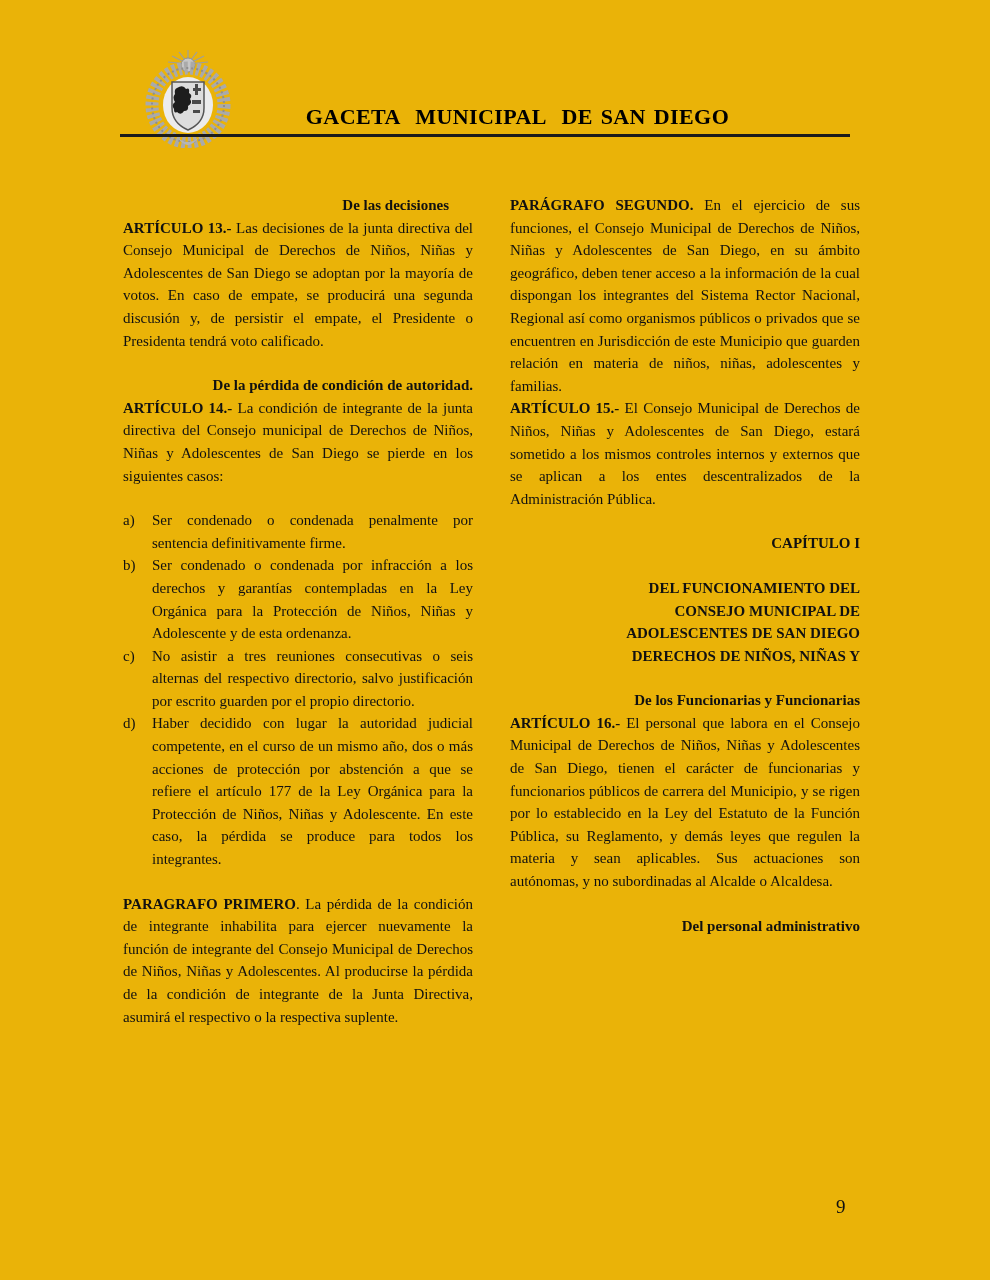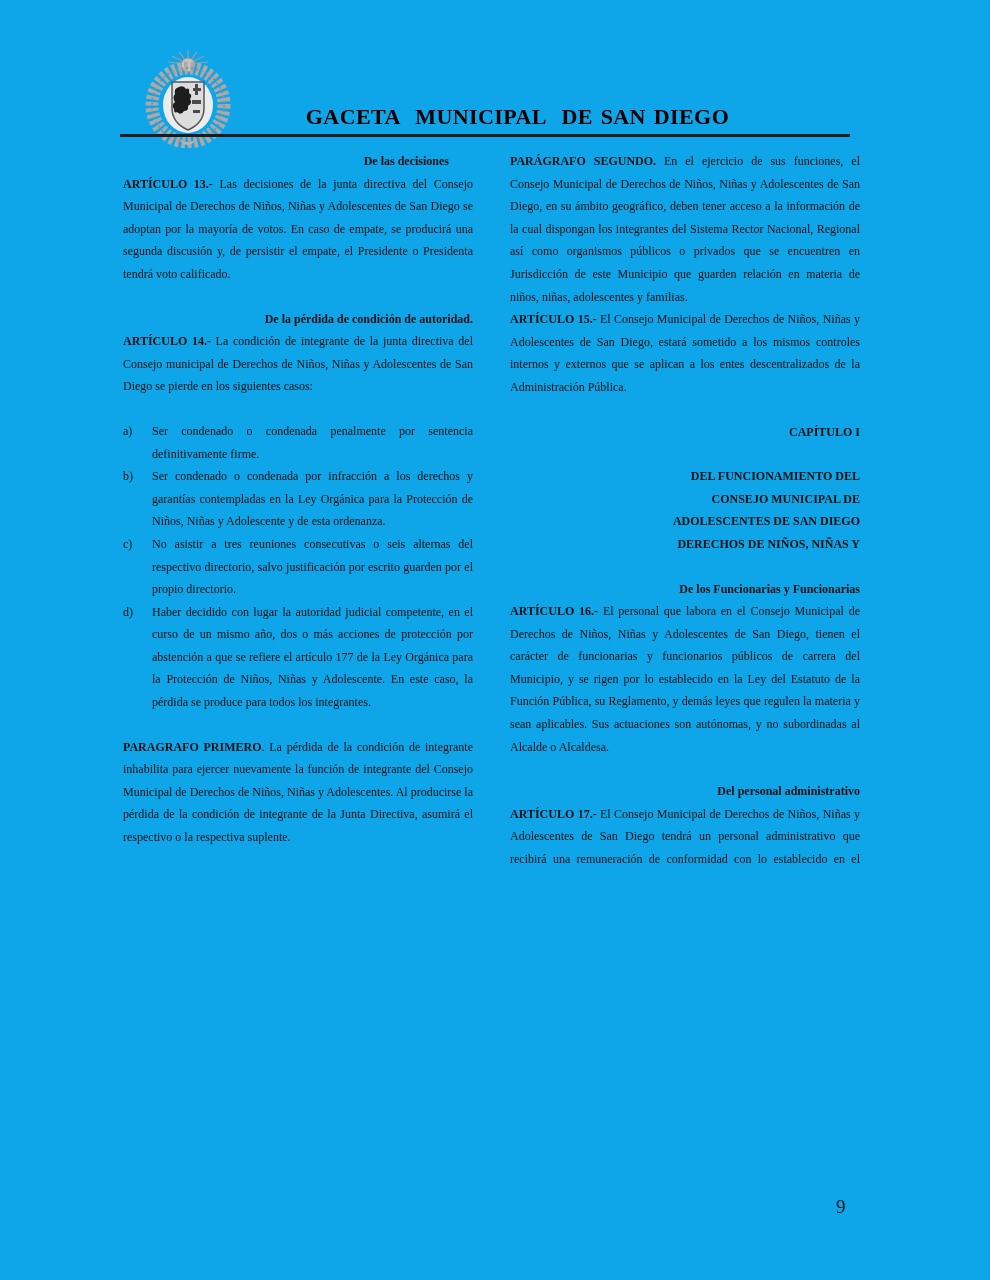--- a/index.html
+++ b/index.html
@@ -1,40 +1,40 @@
 <!DOCTYPE html>
 <html><head>
 <meta charset="utf-8">
 <style>
   * { margin:0; padding:0; box-sizing:border-box; }
   html,body { background:#ffffff; }
   body {
     width:990px; height:1280px; position:relative;
     font-family:"Liberation Serif", serif; color:#111111;
   }
-  .page { position:absolute; inset:0; background:#0ea5e9; overflow:hidden; }
+  .page { position:absolute; inset:0; background:#eab308; overflow:hidden; }
 
   
   .gazette-title {
     position:absolute; left:180px; top:104px; width:675px;
     text-align:center; font-weight:bold; font-size:22px;
     letter-spacing:0.4px; word-spacing:2px; white-space:pre; color:#000;
   }
   .header-rule {
     position:absolute; left:120px; top:134px; width:730px; height:3px;
     background:#1b1b1b;
   }
   .seal { position:absolute; left:141px; top:50px; }
 
   
   .columns {
     position:absolute; left:123px; top:150px; width:737px;
     display:flex; gap:37px;
   }
-  .col { width:350px; font-size:12px; line-height:22.6px; text-align:justify; }
+  .col { width:350px; font-size:15px; line-height:22.6px; text-align:justify;margin-top:44px; }
 
   .h-right  { font-weight:bold; text-align:right; }
   .h-center { font-weight:bold; text-align:right; }
   .pad-r { padding-right:24px; }
   .mt { margin-top:22px; }
   .lead { font-weight:bold; }
 
   .list { margin-top:22px; }
   .li { display:flex; }
   .li .marker { width:29px; flex:none; }
@@ -136,20 +136,19 @@
         <div>ADOLESCENTES DE SAN DIEGO</div>
         <div>DERECHOS DE NIÑOS, NIÑAS Y</div>
       </div>
 
       <div class="h-right mt">De los Funcionarias y Funcionarias</div>
 
       <p><span class="lead">ARTÍCULO 16.-</span><span> El personal que labora en el Consejo Municipal de Derechos de Niños, Niñas y Adolescentes de San Diego, tienen el carácter de funcionarias y funcionarios públicos de carrera del Municipio, y se rigen por lo establecido en la Ley del Estatuto de la Función Pública, su Reglamento, y demás leyes que regulen la materia y sean aplicables. Sus actuaciones son autónomas, y no subordinadas al Alcalde o Alcaldesa.</span></p>
 
       <div class="h-right mt">Del personal administrativo</div>
 
-      <p class="justify-last"><span class="lead">ARTÍCULO 17.-</span><span> El Consejo Municipal de Derechos de Niños, Niñas y Adolescentes de San Diego tendrá un personal administrativo que recibirá una remuneración de conformidad con lo establecido en el</span></p>
 
     </section>
   </div>
 
   <div class="pagenum">9</div>
 
 </div>
 
 </body></html>

